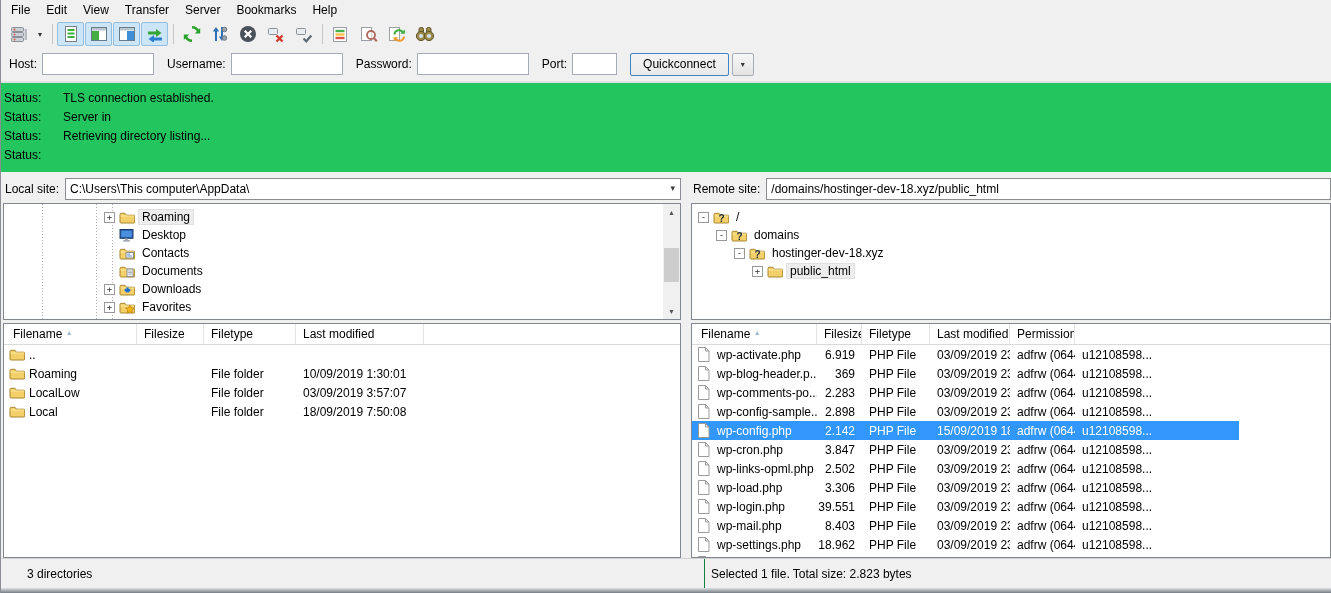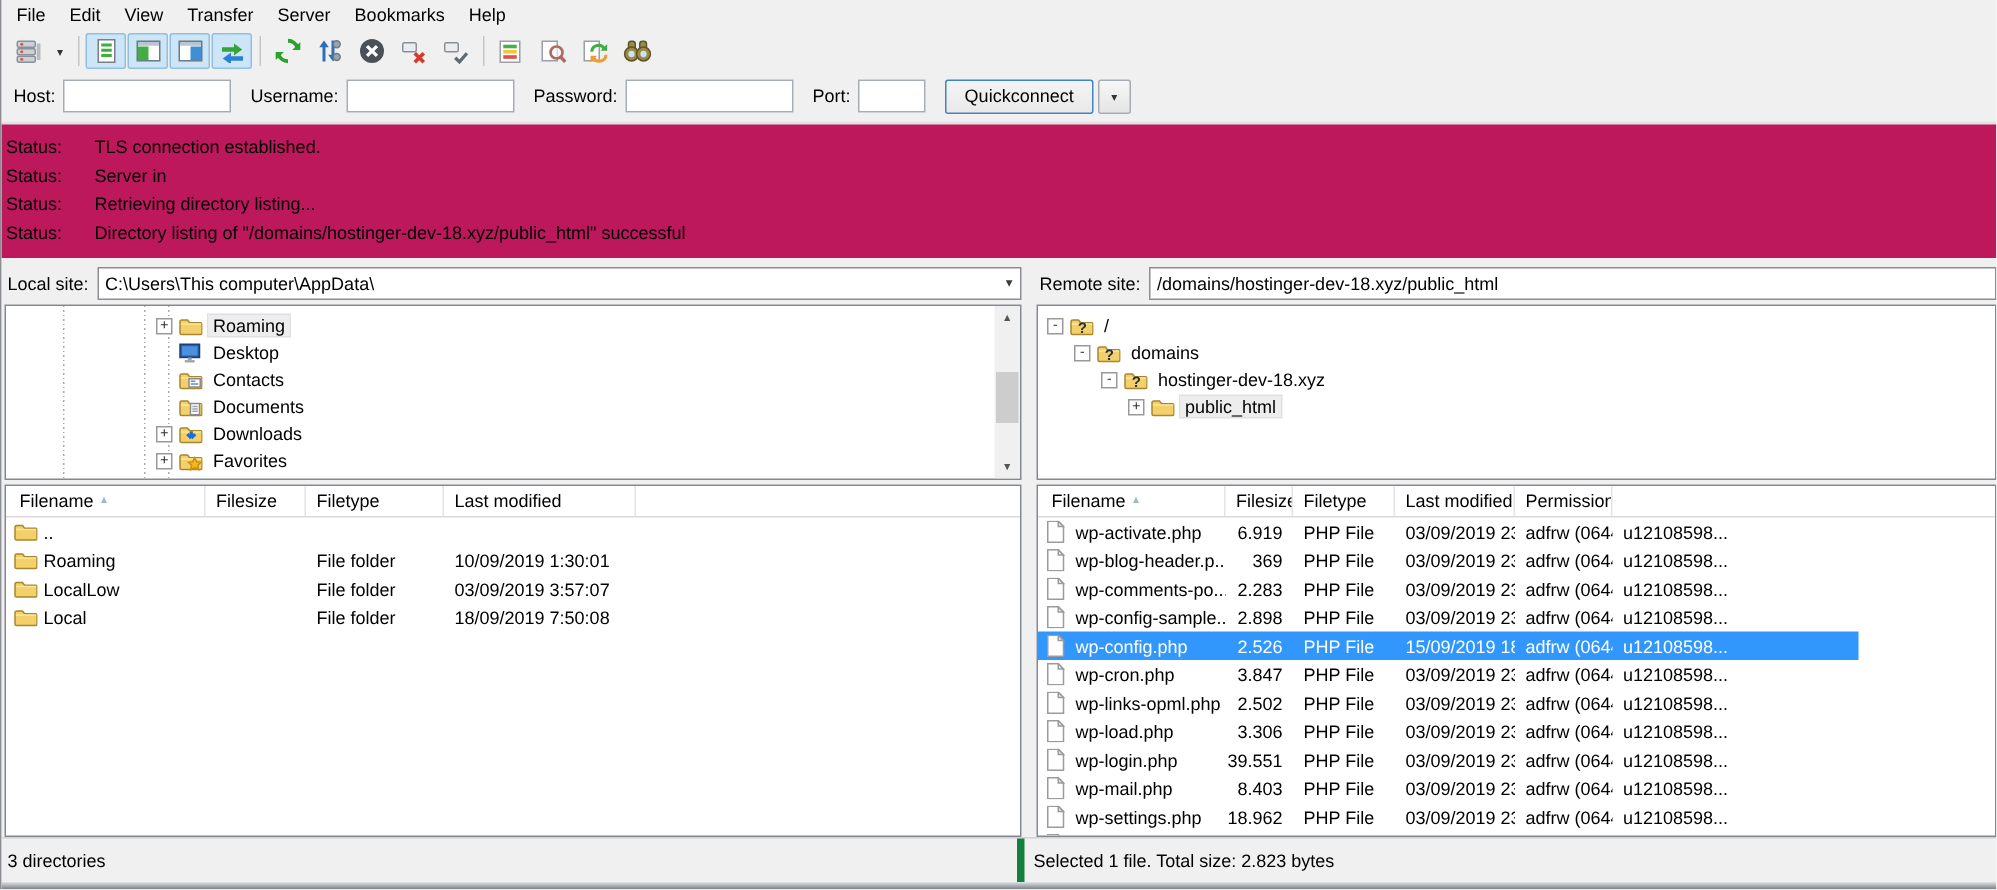--- a/index.html
+++ b/index.html
@@ -26,21 +26,21 @@
   .qc-label { margin-right:5px; white-space:nowrap; }
   .qc-group { display:flex; align-items:center; margin-right:13px; }
   .qc-input { height:22px; width:112px; border:1px solid #a5acb5; background:#fff;
               font-family:inherit; font-size:12px; padding:0 3px; }
   .qc-input.port { width:45px; }
   .qc-btn { height:23px; padding:0 12px; border:1px solid #3f84c4; border-radius:2px;
             background:linear-gradient(#f4f4f4,#e9e9e9); font-family:inherit; font-size:12px; }
   .qc-dd { width:22px; height:23px; margin-left:3px; border:1px solid #a5acb5; border-radius:2px;
            background:linear-gradient(#f7f7f7,#e4e4e4); display:flex; align-items:center; justify-content:center; }
   
-  .log { height:90px; background:#be185d; border-top:1px solid #e0e0e0; padding-top:5px; overflow:hidden; }
+  .log { height:90px; background:#22c55e; border-top:1px solid #e0e0e0; padding-top:5px; overflow:hidden; }
   .log-line { height:19px; display:flex; align-items:center; }
   .log-label { width:62px; padding-left:3px; flex:none; }
   .log-gap { height:6px; background:#f0f0f0; }
   
   .main { display:flex; height:380px; padding-left:2px; background:#f0f0f0; }
   .pane { display:flex; flex-direction:column; }
   .pane-left { width:678px; margin-right:10px; flex:none; }
   .pane-right { flex:1; min-width:0; }
   .addr { height:22px; display:flex; align-items:center; margin-bottom:3px; }
   .addr-label { padding:0 6px 0 2px; white-space:nowrap; }
@@ -81,22 +81,22 @@
   .hfill { flex:1; border-right:none; }
   .sort { font-size:8px; color:#9cb8cd; position:relative; top:-3px; margin-left:5px; }
   .flbody { flex:1; overflow:hidden; }
   .frow { height:19px; display:flex; align-items:center; }
   .frow.sel { background:var(--sel,#3297fd); color:#fff; }
   .fcell { white-space:nowrap; overflow:hidden; padding-left:7px; flex:none; }
   .fcell.name { padding-left:5px; display:flex; align-items:center; }
   .fcell.size { text-align:right; padding-left:0; padding-right:7px; }
   
   .statusrow { height:30px; display:flex; background:#f0f0f0; border-top:1px solid #d2d2d2; }
-  .status-left { width:682px; flex:none; border-right:5px solid #15803d; display:flex;
-                 align-items:center; padding-left:4px; }
+  .status-left { width:682px; flex:none; border-right:1px solid #15803d; display:flex;
+                 align-items:center; padding-left:4px;margin-left:22px; }
   .status-right { flex:1; display:flex; align-items:center; padding-left:6px; }
   .bottom-strip { height:5px; background:linear-gradient(#dfe2e5,#757c85); }
 </style>
 </head>
 <body>
 
 <div class="window">
 
   <div class="menubar" id="menubar">
       <div class="menu-item">File</div>
@@ -263,21 +263,20 @@
       <div class="log-line">
         <span class="log-label">Status:</span>
         <span class="log-msg">Server in</span>
       </div>
       <div class="log-line">
         <span class="log-label">Status:</span>
         <span class="log-msg">Retrieving directory listing...</span>
       </div>
       <div class="log-line">
         <span class="log-label">Status:</span>
-        <span class="log-msg">Directory listing of "/domains/hostinger-dev-18.xyz/public_html" successful</span>
       </div>
     </div>
   <div class="log-gap"></div>
 
   <div class="main">
     <div class="pane pane-left" id="pane-local">
         <div class="addr">
       <span class="addr-label">Local site:</span>
       <div class="combo">
         <span class="combo-text">C:\Users\This computer\AppData\</span>
@@ -557,21 +556,21 @@
             <div class="frow sel" style="width:547px">
               <div class="fcell name" style="width:125px">
                 <span class="fsicon">
                   <svg width="13" height="15">
                     <path d="M1.5 .5 h7 l3.5 3.5 v10.5 h-10.5 z" fill="#fff" stroke="#9b9b9b"></path>
                     <path d="M8.5 .5 v3.5 h3.5 z" fill="#e8e8e8" stroke="#9b9b9b"></path>
                   </svg>
                 </span>
                 <span>wp-config.php</span>
               </div>
-              <div class="fcell size" style="width:45px">2.526</div>
+              <div class="fcell size" style="width:45px">2.142</div>
               <div class="fcell " style="width:68px">PHP File</div>
               <div class="fcell " style="width:80px">15/09/2019 18:...</div>
               <div class="fcell " style="width:65px">adfrw (0644)</div>
               <div class="fcell " style="width:164px">u12108598...</div>
             </div>
             <div class="frow" style="width:547px">
               <div class="fcell name" style="width:125px">
                 <span class="fsicon">
                   <svg width="13" height="15">
                     <path d="M1.5 .5 h7 l3.5 3.5 v10.5 h-10.5 z" fill="#fff" stroke="#9b9b9b"></path>

